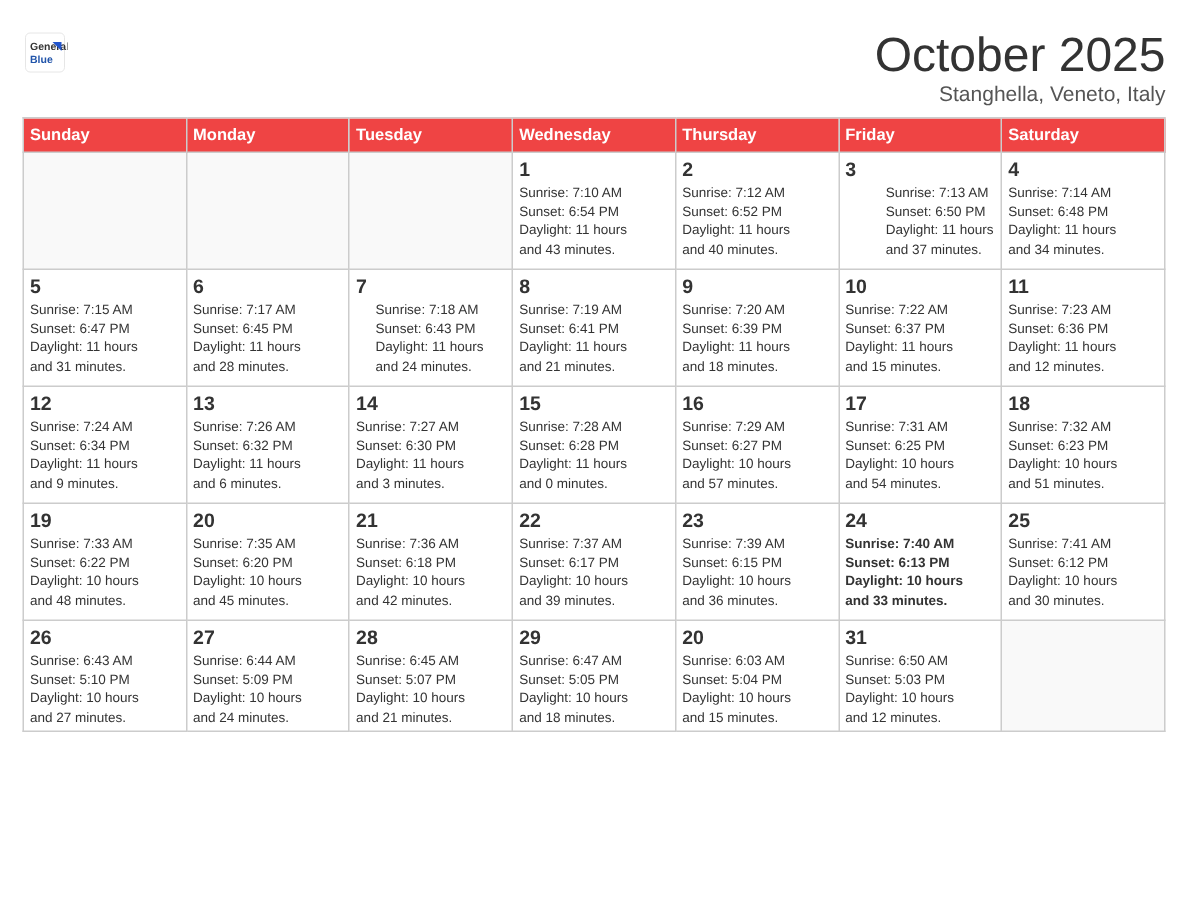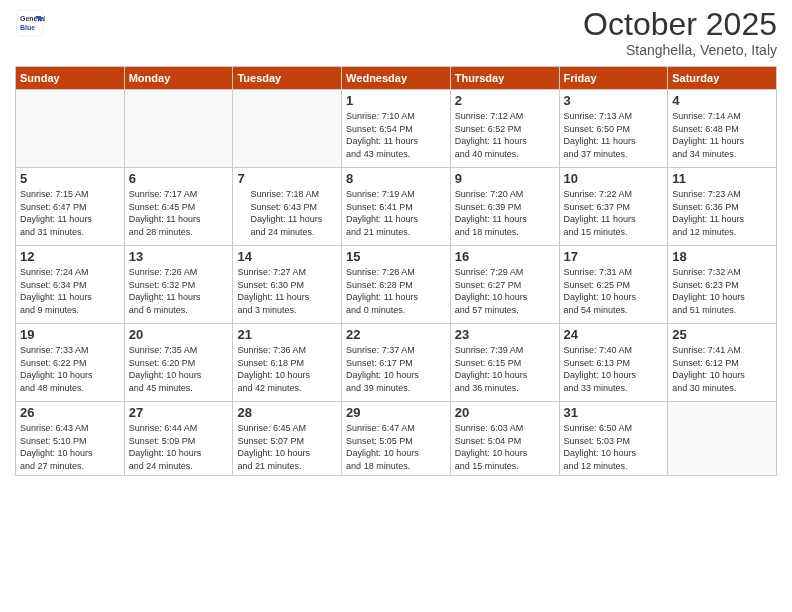--- a/index.html
+++ b/index.html
@@ -7,21 +7,21 @@
       font-family: Arial, sans-serif;
       background: #fff;
       width: 792px;
       height: 612px;
       overflow: hidden;
     }
     .page {
       width: 792px;
       height: 612px;
       background: #fff;
-      padding: 8px 15px 10px 15px;
+      padding: 20px 15px 10px 15px;
     }
     .header {
       display: flex;
       justify-content: space-between;
       align-items: flex-start;
       margin-bottom: 8px;
     }
     .logo {
       display: flex;
       align-items: center;
@@ -44,21 +44,21 @@
       font-size: 14px;
       color: #555;
       margin-top: 2px;
     }
     .calendar {
       width: 100%;
       border-collapse: collapse;
       table-layout: fixed;
     }
     .calendar th {
-      background: #c2410c;
+      background: #ef4444;
       color: #fff;
       font-size: 11px;
       font-weight: bold;
       padding: 5px 4px;
       text-align: left;
       border: 1px solid #ccc;
     }
     .calendar td {
       vertical-align: top;
       border: 1px solid #ccc;
@@ -130,21 +130,21 @@
           </td>
           <td>
             <div class="day-num">2</div>
             <div class="day-info" style="white-space: pre-line;">Sunrise: 7:12 AM
 Sunset: 6:52 PM
 Daylight: 11 hours
 and 40 minutes.</div>
           </td>
           <td>
             <div class="day-num">3</div>
-            <div class="day-info" style="white-space: pre-line;">Sunrise: 7:13 AM
+            <div class="day-info" style="white-space: pre-line; margin-left: 27px;">Sunrise: 7:13 AM
 Sunset: 6:50 PM
 Daylight: 11 hours
 and 37 minutes.</div>
           </td>
           <td>
             <div class="day-num">4</div>
             <div class="day-info" style="white-space: pre-line;">Sunrise: 7:14 AM
 Sunset: 6:48 PM
 Daylight: 11 hours
 and 34 minutes.</div>
@@ -283,21 +283,21 @@
           </td>
           <td>
             <div class="day-num">23</div>
             <div class="day-info" style="white-space: pre-line;">Sunrise: 7:39 AM
 Sunset: 6:15 PM
 Daylight: 10 hours
 and 36 minutes.</div>
           </td>
           <td>
             <div class="day-num">24</div>
-            <div class="day-info" style="white-space: pre-line;">Sunrise: 7:40 AM
+            <div class="day-info" style="white-space: pre-line; font-weight: bold;">Sunrise: 7:40 AM
 Sunset: 6:13 PM
 Daylight: 10 hours
 and 33 minutes.</div>
           </td>
           <td>
             <div class="day-num">25</div>
             <div class="day-info" style="white-space: pre-line;">Sunrise: 7:41 AM
 Sunset: 6:12 PM
 Daylight: 10 hours
 and 30 minutes.</div>

